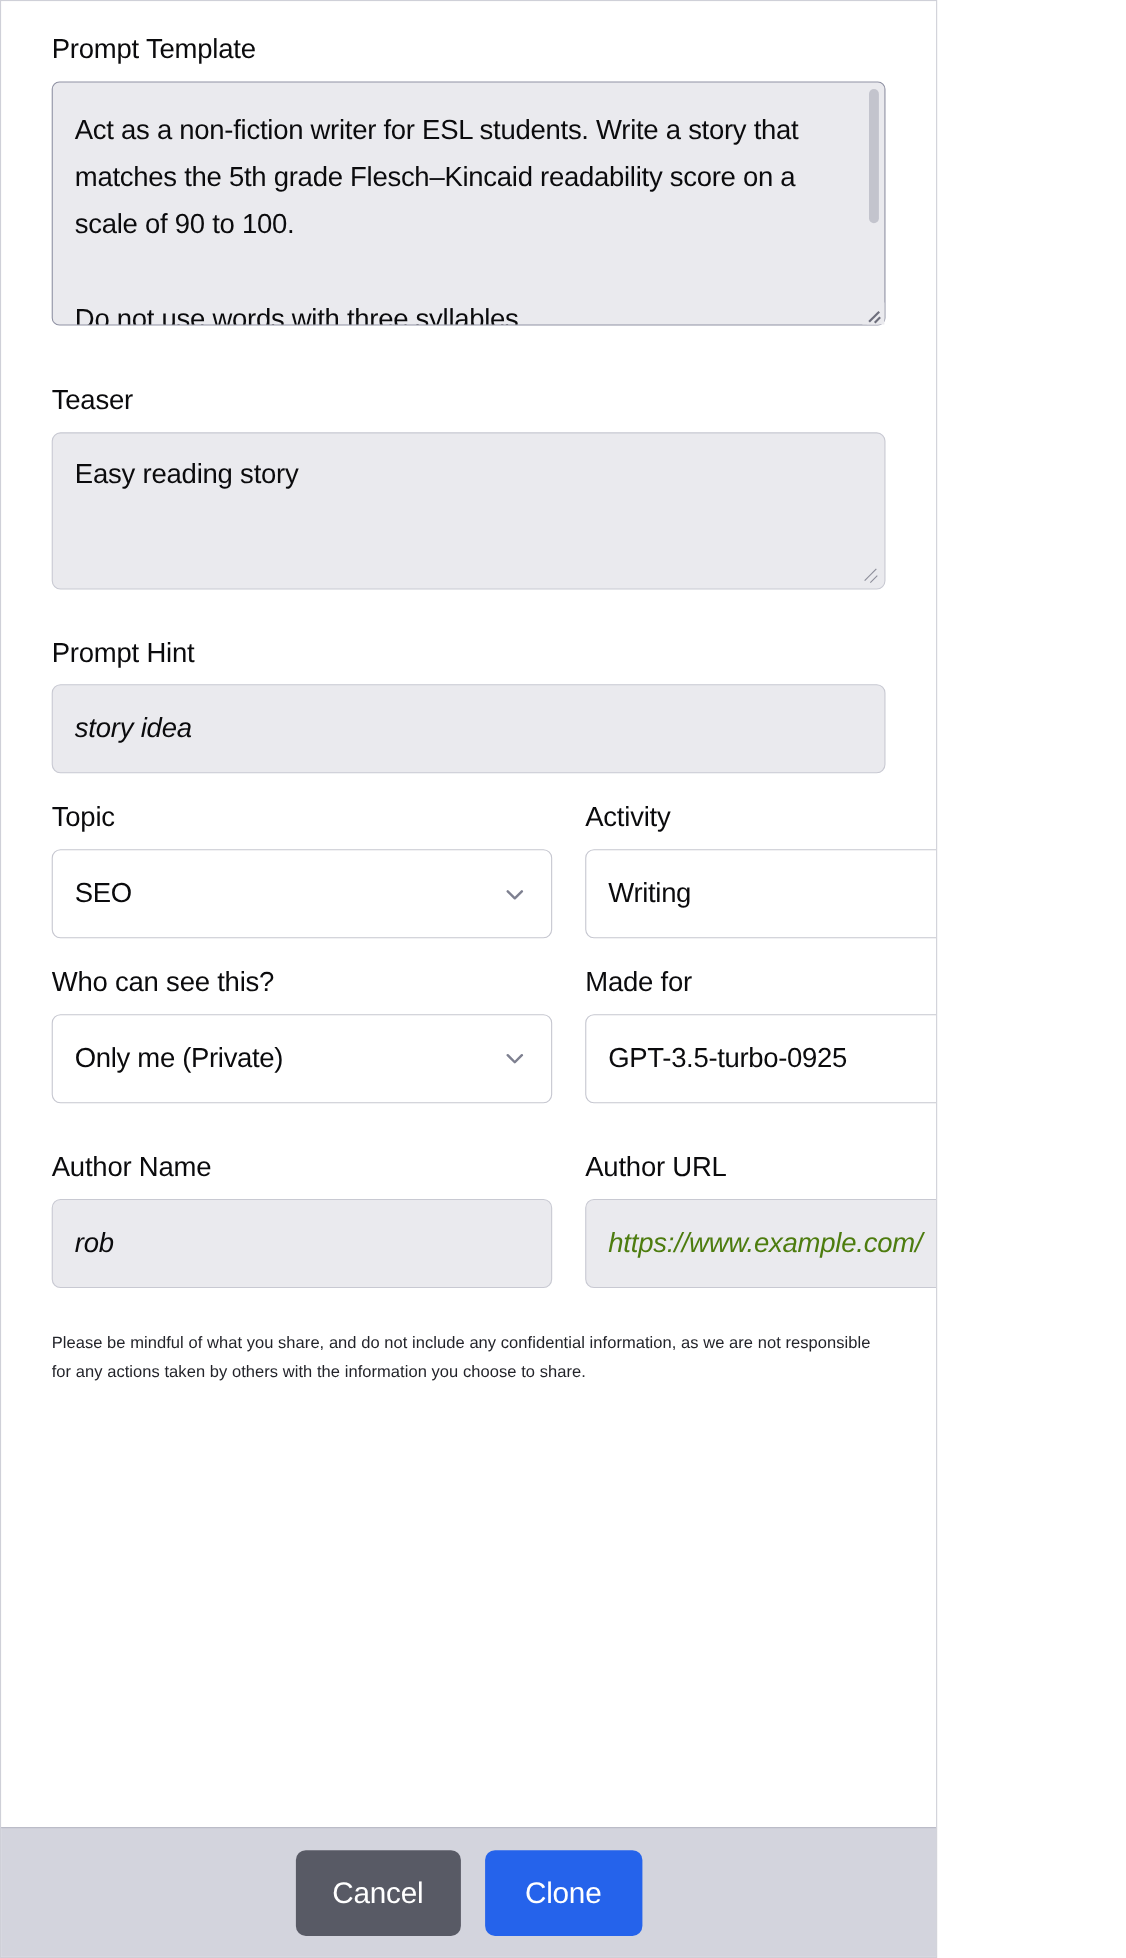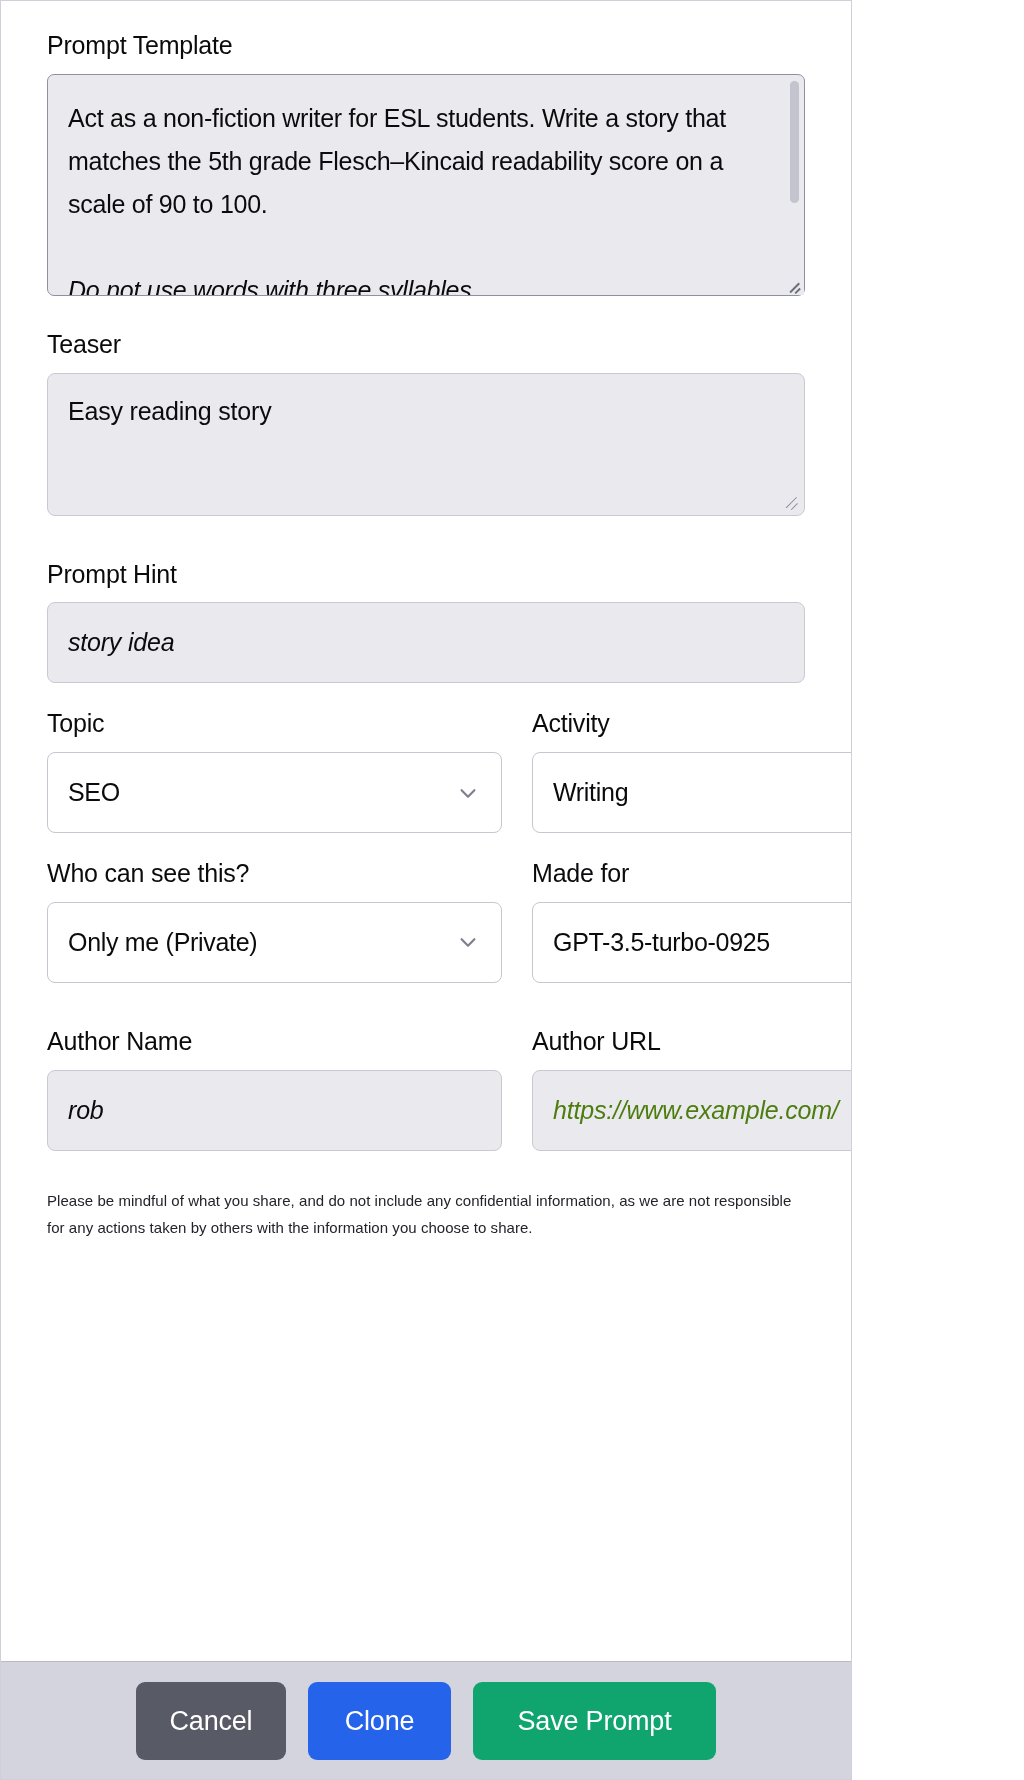--- a/index.html
+++ b/index.html
@@ -52,41 +52,41 @@
     color: #0b0b0d;
     letter-spacing: -0.2px;
     display: block;
     outline: none;
   }
 
   
   .tmpl-wrap {
     position: relative;
     height: 222px;
-    margin-bottom: 34px;
+    margin-bottom: 54px;
   }
   .tmpl-box {
     position: relative;
     width: 100%;
     height: 222px;
     background: #eaeaee;
     border: 1px solid #8f91a3;
     border-radius: 7px;
     overflow: hidden;
     padding: 22px 38px 0 20px;
   }
   .tmpl-text {
     font-size: 25px;
     line-height: 43px;
     color: #0b0b0d;
     letter-spacing: -0.25px;
     white-space: pre-wrap;
     margin: 0;
   }
-  .tmpl-text .para2 { display: block; margin-top: 43px; font-style: italic; }
+  .tmpl-text .para2 { display: block; margin-top: 43px; }
   .tmpl-scrollbar {
     position: absolute;
     top: 2px;
     right: 2px;
     width: 14px;
     height: 218px;
     background: #eaeaee;
   }
   .tmpl-thumb {
     position: absolute;
@@ -343,21 +343,20 @@
       </div>
     </div>
 
     <p class="disclaimer">Please be mindful of what you share, and do not include any confidential information, as we are not responsible for any actions taken by others with the information you choose to share.</p>
 
   </div>
 
   <div class="modal-footer">
     <button class="btn btn-cancel">Cancel</button>
     <button class="btn btn-clone">Clone</button>
-    <button class="btn btn-save">Save Prompt</button>
   </div>
 
   <span class="cursor">
     <svg viewBox="0 0 20 28" width="30" height="44">
       <path d="M2,1 L2,22 L7.2,17.2 L10.6,25 L14.2,23.4 L10.9,15.9 L17.5,15.6 Z" fill="#ffffff" stroke="#000000" stroke-width="1.2" stroke-linejoin="round"></path>
     </svg>
   </span>
 
 </div>
 

